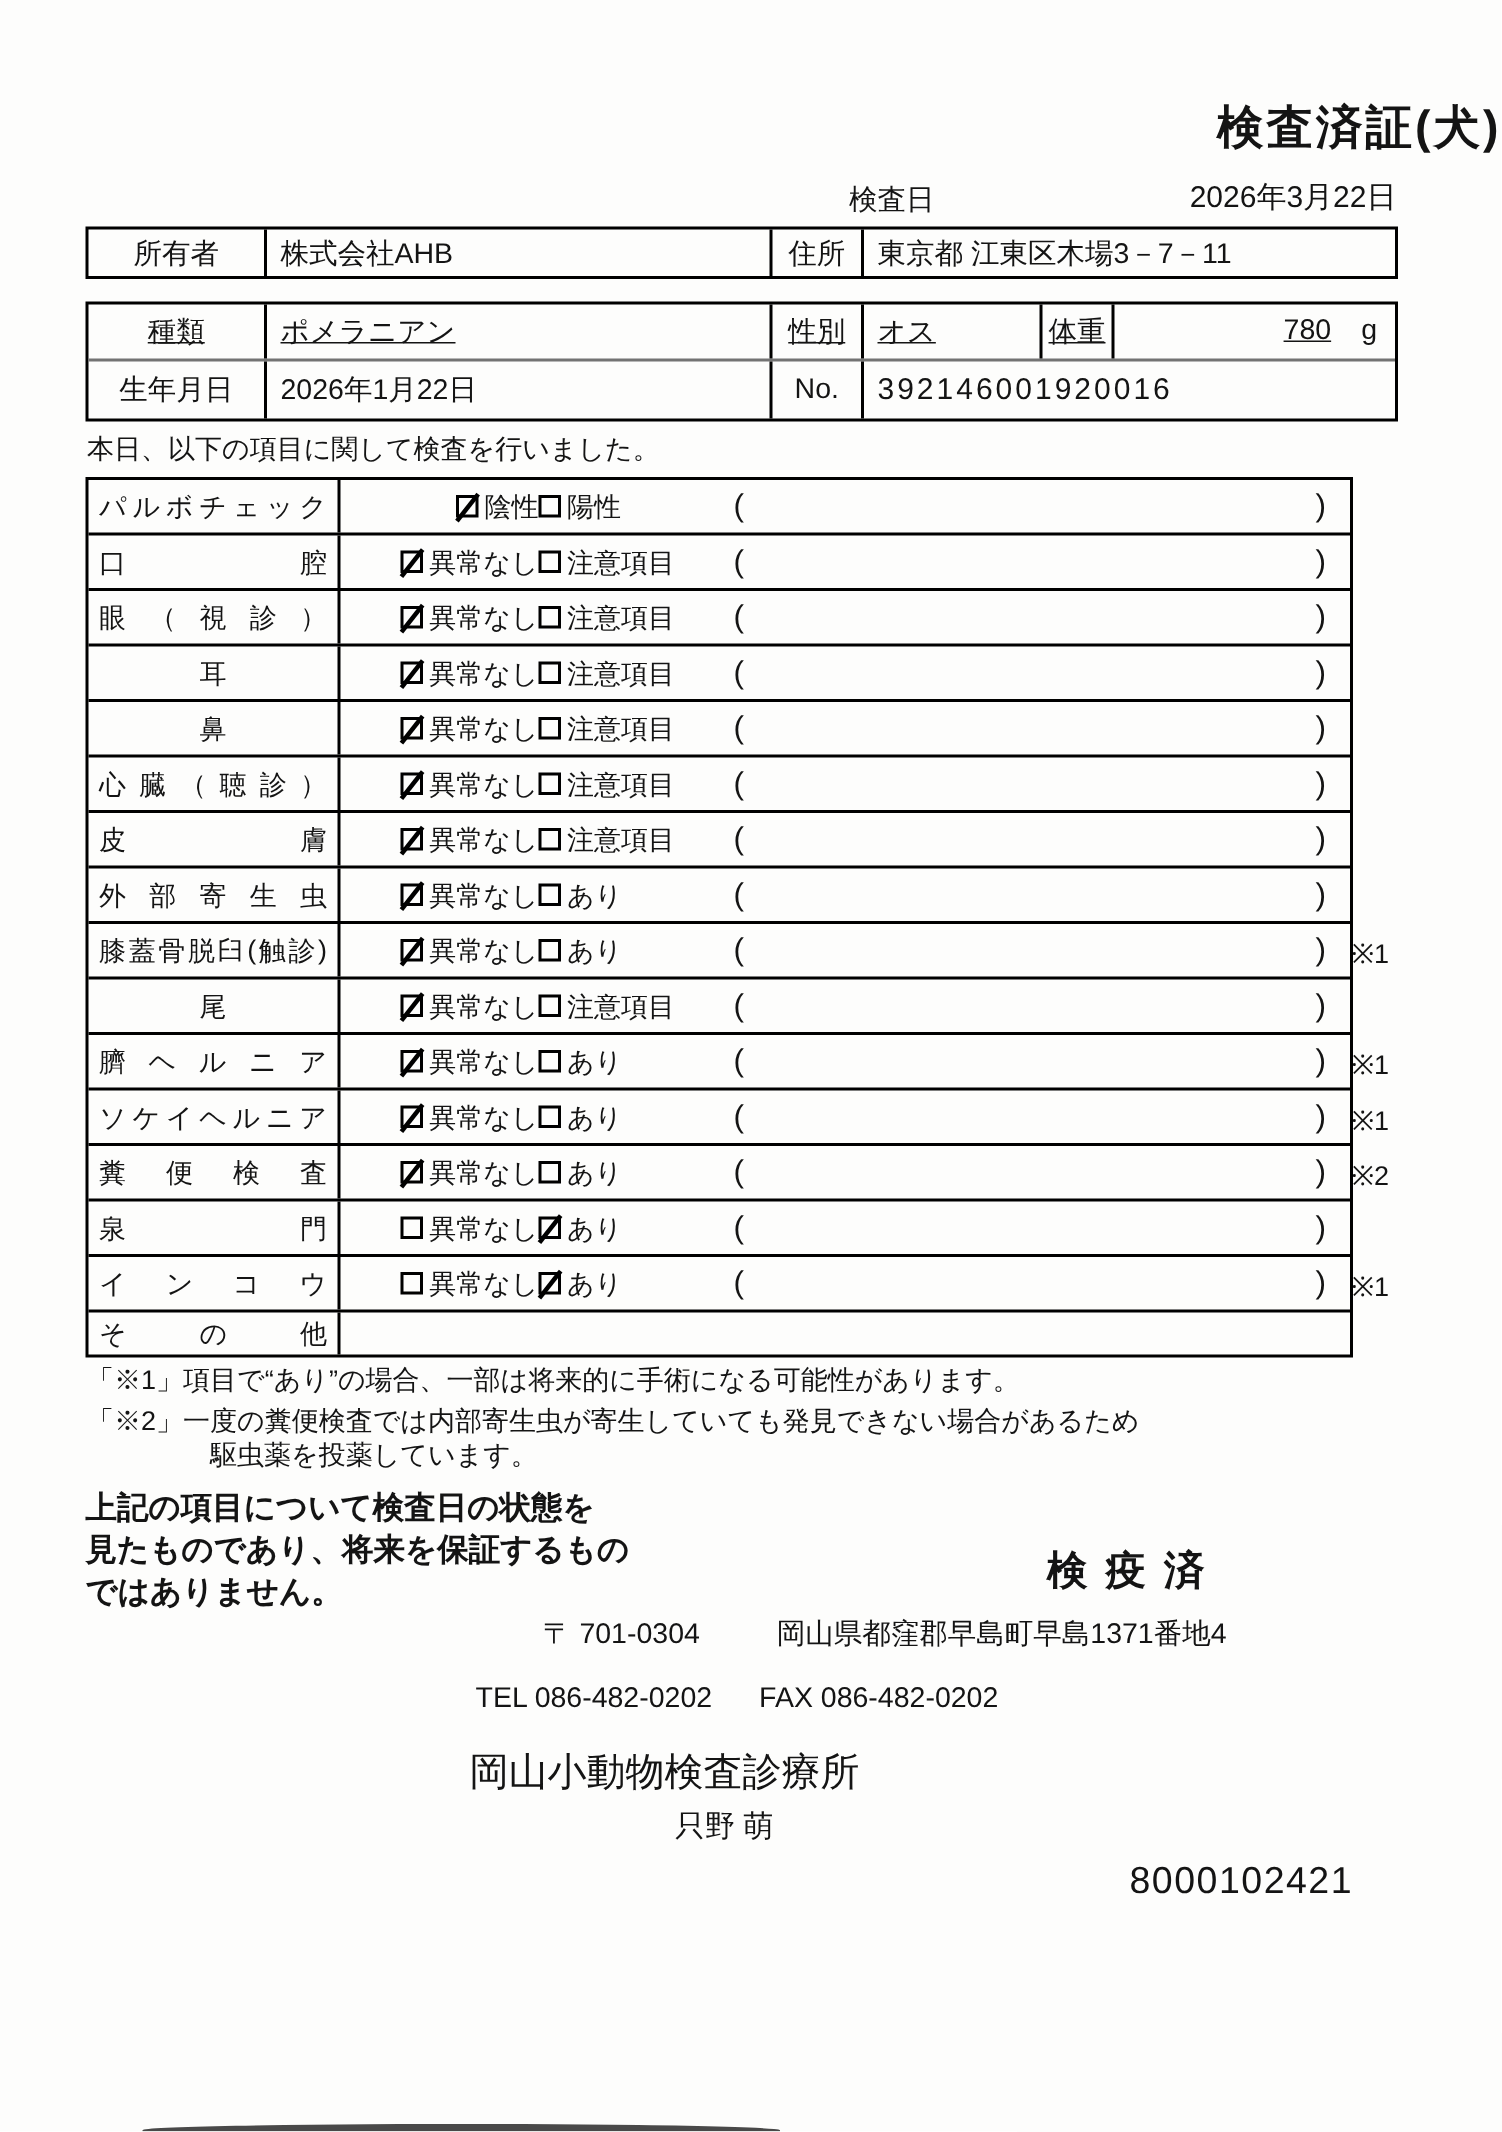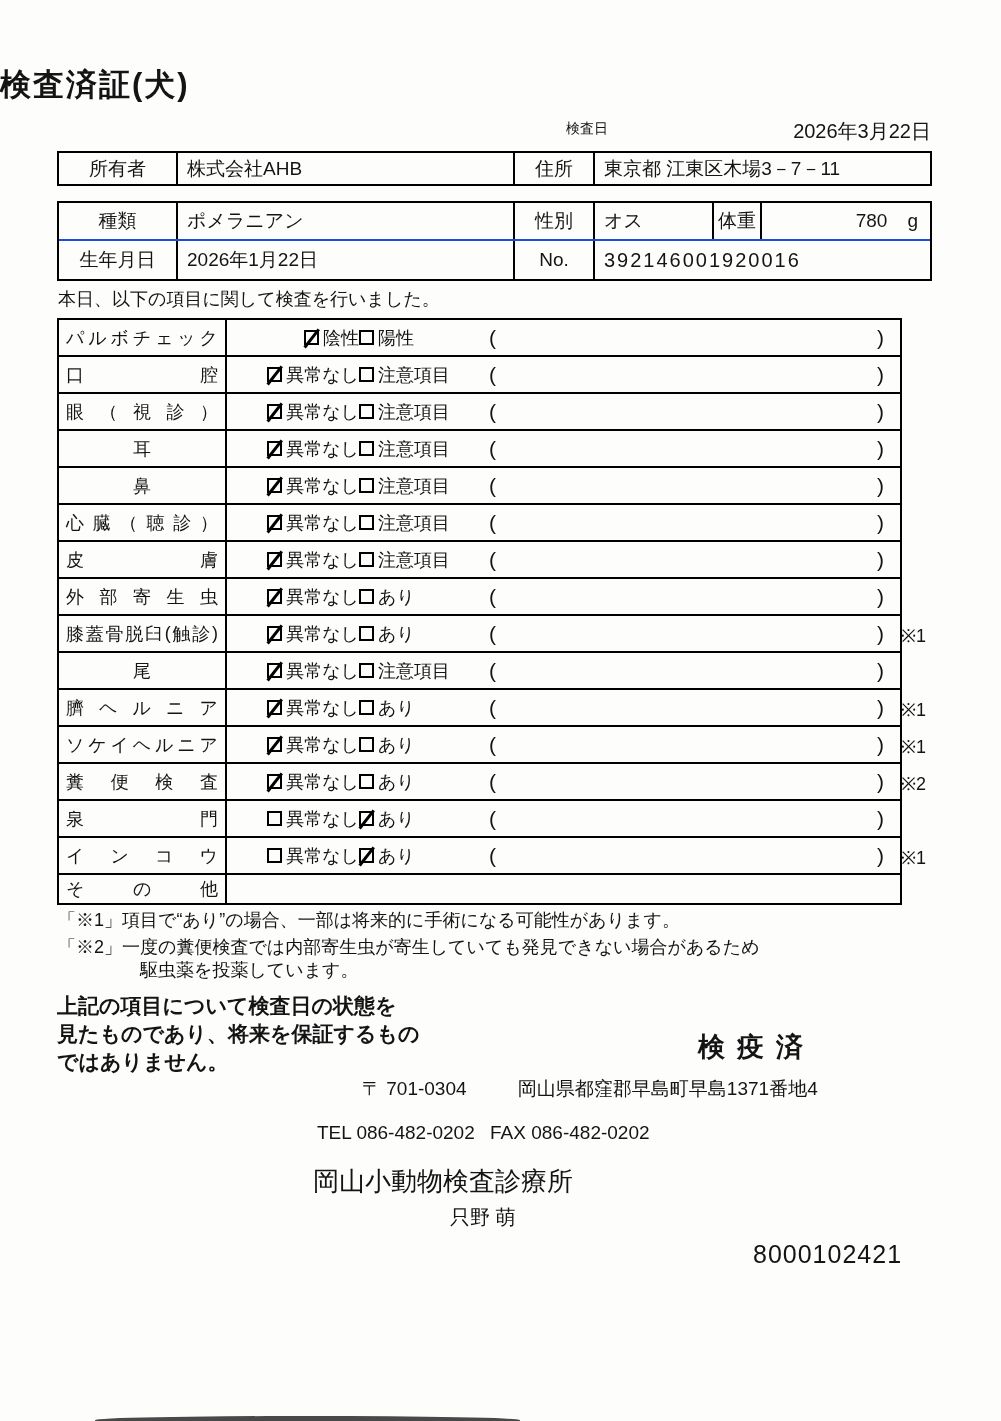--- a/index.html
+++ b/index.html
@@ -1,33 +1,33 @@
 <!DOCTYPE html>
 <html><head>
 <meta charset="utf-8">
 <style>
   * { margin:0; padding:0; box-sizing:border-box; }
   html,body { background:#ffffff; }
   .page {
     position:relative; width:1001px; height:1421px; background:#fdfdfc;
     font-family:"Liberation Sans", sans-serif; color:#141414; overflow:hidden;
   }
-  .title { position:absolute; top:64px; left:0; width:100%; text-align:left; font-size:31px; font-weight:bold; letter-spacing:2px; }
-  .date-label { position:absolute; left:566px; top:120px; font-size:14px; }
+  .title { position:absolute; top:64px; left:0; width:100%; text-align:right; font-size:31px; font-weight:bold; letter-spacing:2px; }
+  .date-label { position:absolute; left:566px; top:120px; font-size:19px; }
   .date-value { position:absolute; right:70px; top:118px; font-size:20px; }
 
   .t1 { position:absolute; left:57px; top:151px; width:875px; height:35px; border:2px solid #000; display:flex; font-size:19px; }
   .t2 { position:absolute; left:57px; top:201px; width:875px; border:2px solid #000; }
   .t2row { display:flex; height:38px; font-size:19px; }
-  .t2row.bb { border-bottom:2px solid #1d4ed8; }
+  .t2row.bb { border-bottom:2px solid #737373;text-decoration:underline; }
   .cell { display:flex; align-items:center; border-right:2px solid #000; height:100%; }
   .cell.last { border-right:none; }
   .lab { justify-content:center; }
   .val { padding-left:9px; }
-  .w100{width:119px}.w337{width:337px}.w81{width:80px}.w97{width:119px}.w62{width:48px}
+  .w100{width:119px}.w337{width:337px}.w81{width:61px}.w97{width:119px}.w62{width:48px}
   .flex1{flex:1}
   .wval { justify-content:flex-end; padding-right:12px; }
   .unit { margin-left:20px; }
   .num { letter-spacing:2px; font-size:20px; }
 
   .intro { position:absolute; left:58px; top:287px; font-size:18px; }
 
   .mt { position:absolute; left:57px; top:318px; width:845px; border:2px solid #000; }
   .trow { display:flex; height:37px; border-bottom:2px solid #000; position:relative; }
   .trow.other { height:28px; border-bottom:none; }
@@ -46,21 +46,21 @@
   .fn1 { left:58px; top:908px; }
   .fn2 { left:58px; top:935px; }
   .fn3 { left:140px; top:958px; }
 
   .disc { position:absolute; left:57px; top:992px; font-size:21px; font-weight:bold; line-height:28px; }
   .stamp { position:absolute; left:698px; top:1029px; font-size:27px; font-weight:bold; letter-spacing:12px; }
 
   .addr1 { position:absolute; top:1076px; left:315px; font-size:19px;margin-left:47px; }
   .addr1 .a2 { margin-left:46px; }
   .tel { position:absolute; top:1122px; left:317px; font-size:19px; }
-  .tel .faxgap { margin-left:10px; }
+  .tel .faxgap { margin-left:26px; }
   .clinic { position:absolute; top:1164px; left:313px; font-size:26px; }
   .vet { position:absolute; top:1204px; left:450px; font-size:20px; }
   .docnum { position:absolute; top:1240px; left:753px; font-size:25px; letter-spacing:1px; }
 
   .artifact { position:absolute; left:95px; bottom:0; width:425px; height:5px; background:#1c1c1c; opacity:.8; border-radius:60% 60% 0 0 / 100% 100% 0 0; }
 </style>
 </head>
 <body>
 
 <div class="page">

